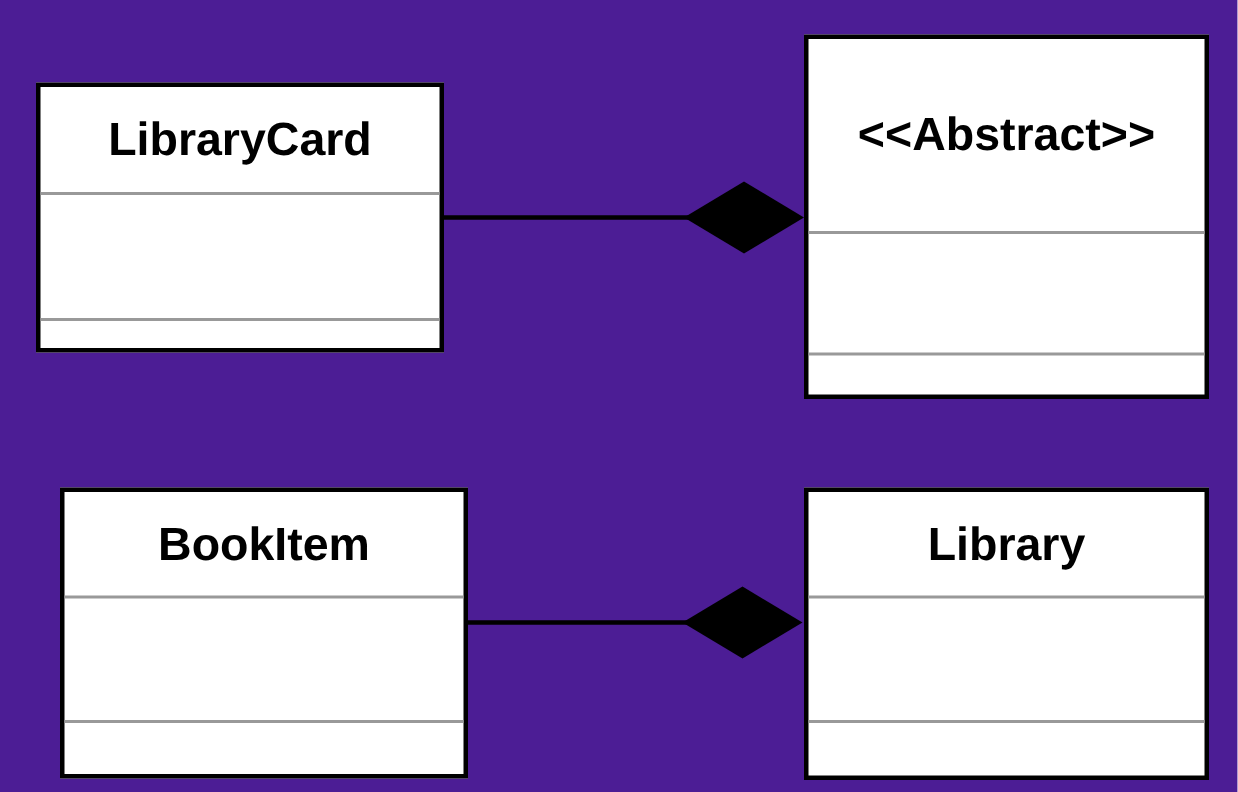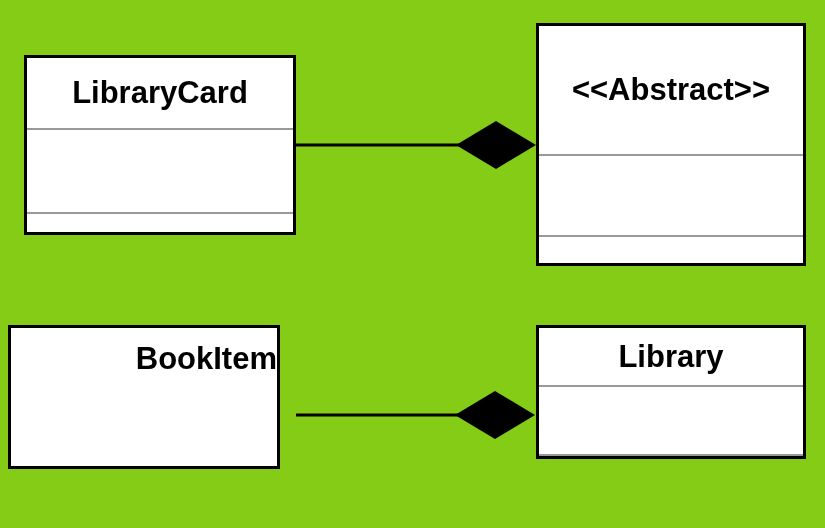--- a/index.html
+++ b/index.html
@@ -5,21 +5,21 @@
   html, body {
     margin: 0;
     padding: 0;
     background: #ffffff;
     font-family: "Liberation Sans", sans-serif;
   }
   .canvas {
     position: relative;
     width: 825px;
     height: 528px;
-    background: #84cc16;
+    background: #4c1d95;
     overflow: hidden;
   }
   .connectors {
     position: absolute;
     left: 0;
     top: 0;
   }
   .uml-class {
     position: absolute;
     box-sizing: border-box;
@@ -77,29 +77,29 @@
   </div>
 
   <div class="uml-class" style="left:536px; top:23px; width:270px; height:243px;">
     <div class="compartment title-compartment" style="height:128px;">
       <span class="stereotype">&lt;&lt;Abstract&gt;&gt;</span>
     </div>
     <div class="compartment empty-compartment" style="height:81px;"></div>
     <div class="compartment empty-compartment grow"></div>
   </div>
 
-  <div class="uml-class" style="left:8px; top:325px; width:272px; height:144px;align-items:flex-end;">
+  <div class="uml-class" style="left:40px; top:325px; width:272px; height:194px;">
     <div class="compartment title-compartment" style="height:69px;">
       <span class="class-name">BookItem</span>
     </div>
     <div class="compartment empty-compartment" style="height:83px;"></div>
     <div class="compartment empty-compartment grow"></div>
   </div>
 
-  <div class="uml-class" style="left:536px; top:325px; width:270px; height:134px;">
+  <div class="uml-class" style="left:536px; top:325px; width:270px; height:195px;">
     <div class="compartment title-compartment" style="height:69px;">
       <span class="class-name">Library</span>
     </div>
     <div class="compartment empty-compartment" style="height:83px;"></div>
     <div class="compartment empty-compartment grow"></div>
   </div>
 
 </div>
 
 </body></html>

